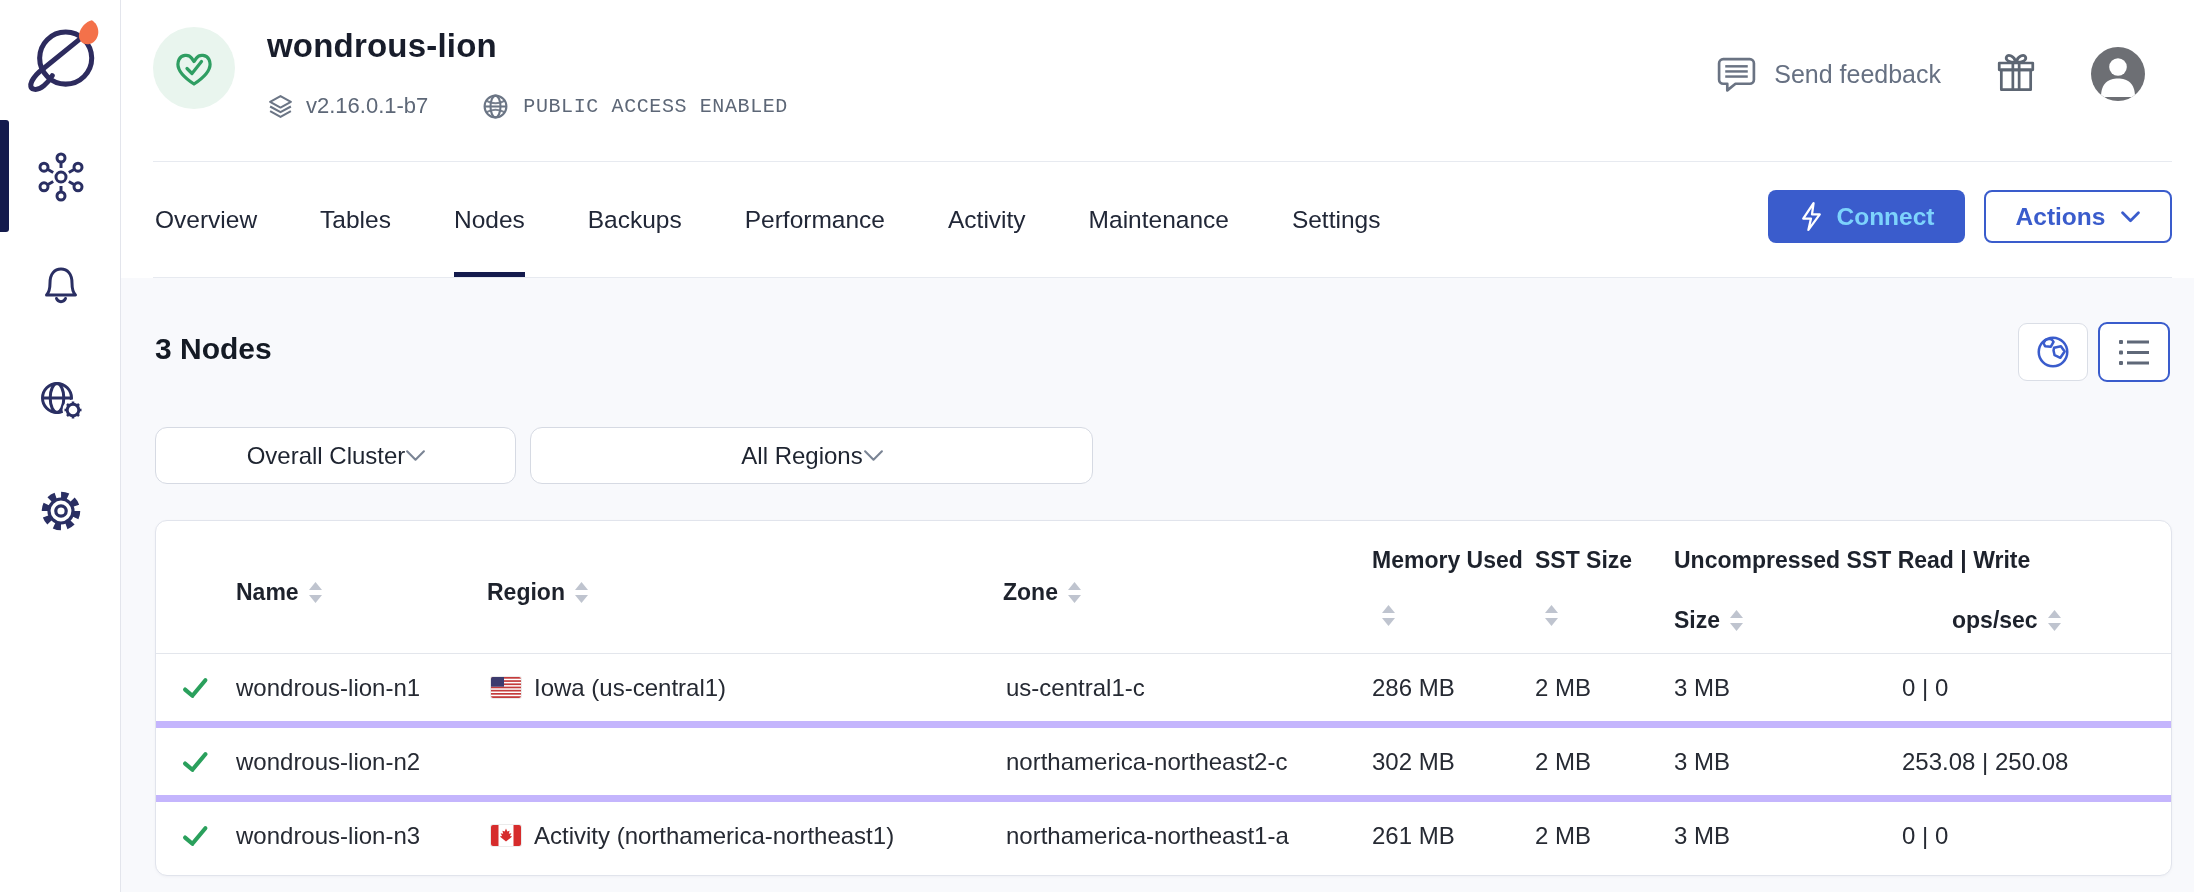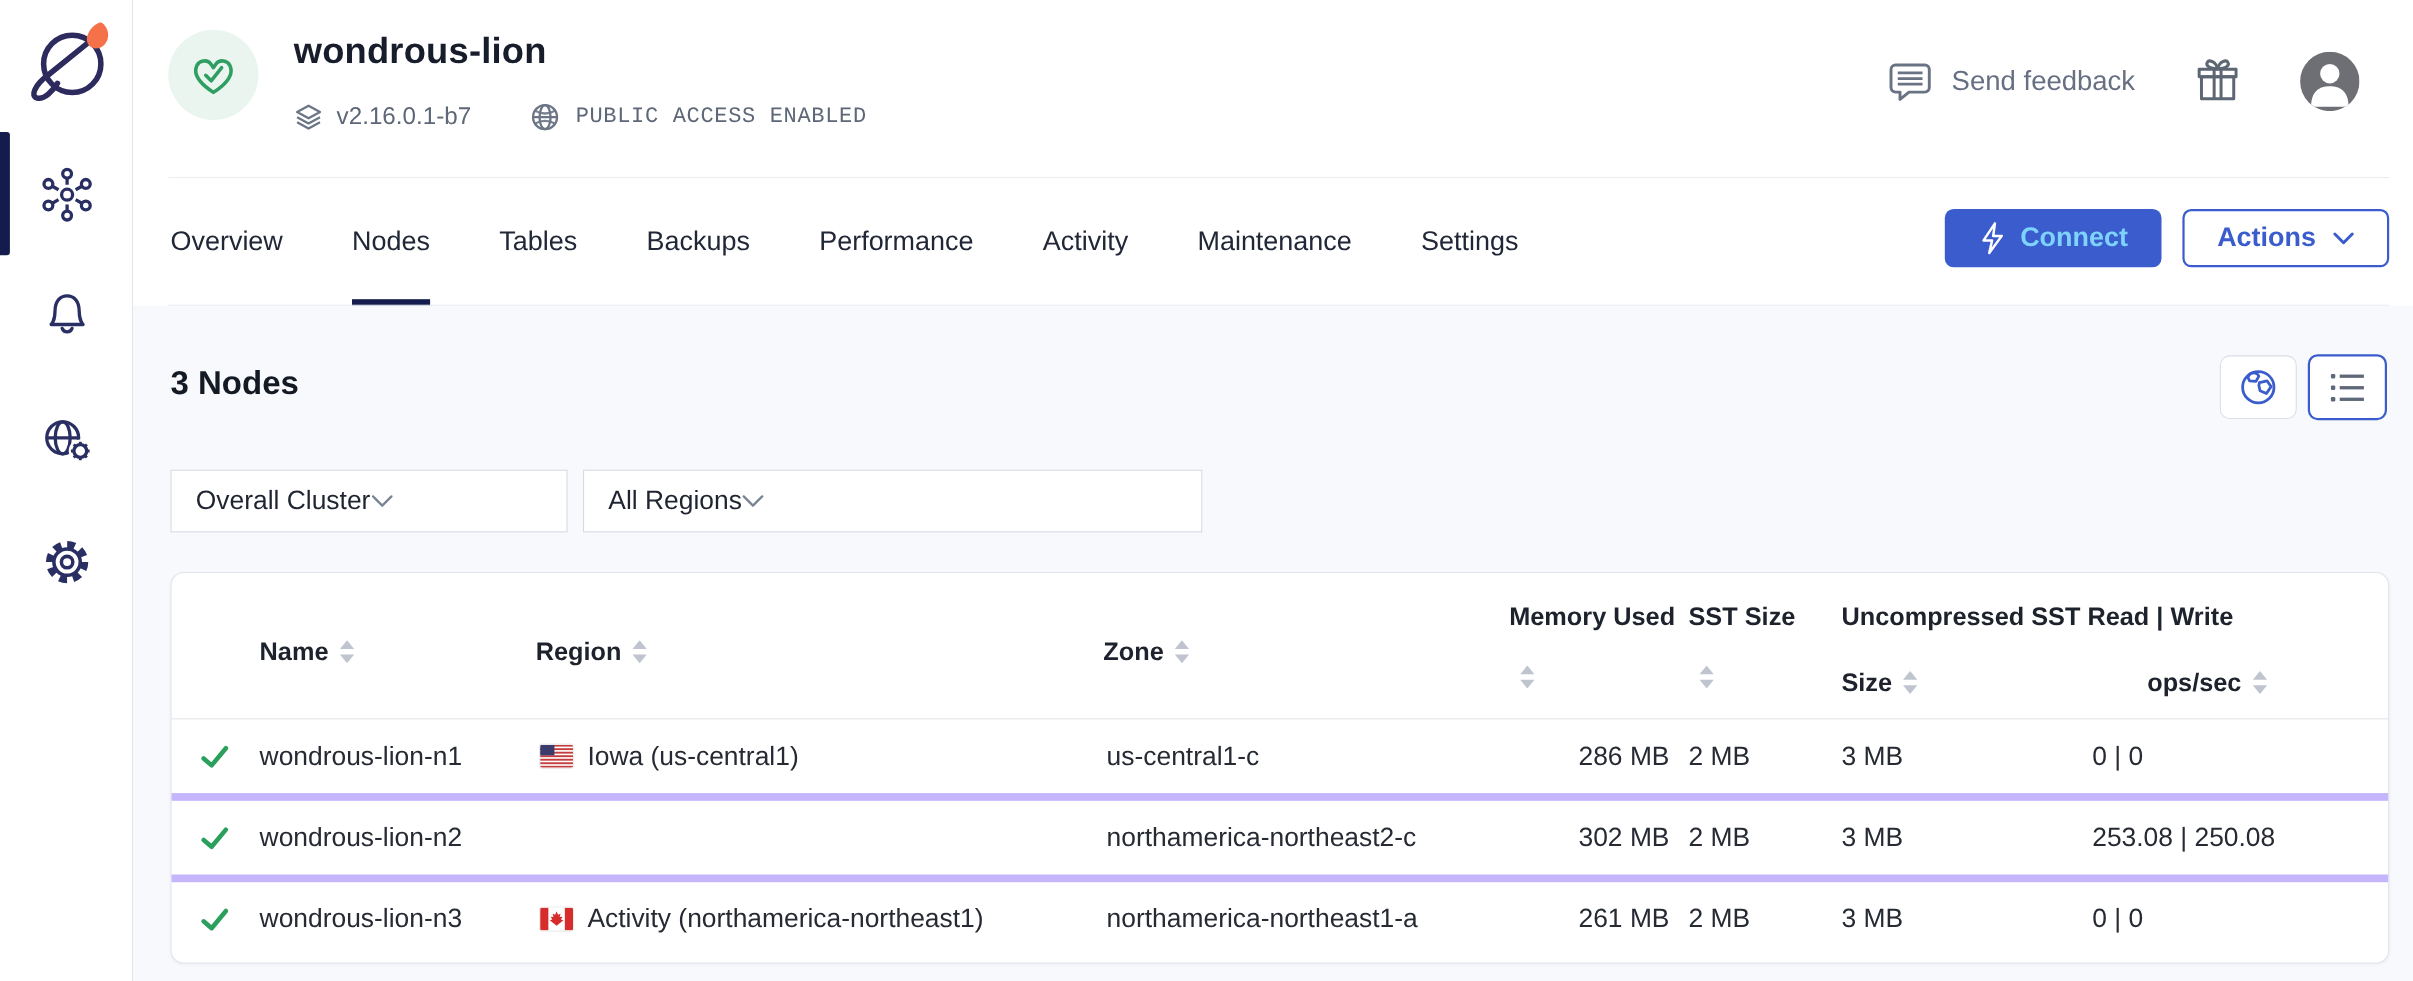--- a/index.html
+++ b/index.html
@@ -46,21 +46,21 @@
   .btn-connect{position:absolute;right:229px;top:28px;width:197px;height:53px;background:#3a5ccc;border-radius:8px;display:flex;align-items:center;justify-content:center;gap:13px;color:#7dd3fc;font-size:24.5px;font-weight:bold;cursor:pointer;border:none;}
   .btn-actions{position:absolute;right:22px;top:28px;width:188px;height:53px;background:#fff;border:2px solid #3a5ccc;box-sizing:border-box;border-radius:8px;display:flex;align-items:center;justify-content:center;gap:16px;color:#3a5ccc;font-size:24.5px;font-weight:bold;cursor:pointer;}
 
   
   .content{position:absolute;left:0;top:278px;width:100%;height:614px;background:#f8f9fc;}
   .nodes-heading{position:absolute;left:34px;top:54px;font-size:30px;font-weight:bold;color:#141a24;}
   .toggle-btn{position:absolute;box-sizing:border-box;background:#fff;border-radius:9px;display:flex;align-items:center;justify-content:center;cursor:pointer;}
   .toggle-map{right:106px;top:45px;width:70px;height:58px;border:1px solid #dadee6;}
   .toggle-list{right:24px;top:44px;width:72px;height:60px;border:2px solid #3a5ccc;}
   .filters{position:absolute;left:34px;top:149px;display:flex;gap:14px;}
-  .dropdown{height:57px;background:#fff;border:1px solid #d6dae3;border-radius:0;box-sizing:border-box;display:flex;align-items:center;justify-content:flex-start;padding:0 20px 0 22px;font-size:24px;color:#1e2430;cursor:pointer;}
+  .dropdown{height:57px;background:#fff;border:1px solid #d6dae3;border-radius:12px;box-sizing:border-box;display:flex;align-items:center;justify-content:center;padding:0 20px 0 22px;font-size:24px;color:#1e2430;cursor:pointer;}
   .dd-scope{width:361px;}
   .dd-region{width:563px;}
 
   
   .card{position:absolute;left:34px;top:242px;width:2017px;height:356px;background:#fff;border:1px solid #e1e4ec;box-sizing:border-box;border-radius:12px;box-shadow:0 1px 3px rgba(20,27,77,0.04);}
   .thead{position:relative;height:132px;border-bottom:1px solid #e3e6ec;font-weight:bold;font-size:23px;color:#1d222c;}
   .hcell{position:absolute;display:flex;align-items:center;gap:10px;white-space:nowrap;text-align:center;}
   .h-name{left:80px;top:58px;}
   .h-region{left:331px;top:58px;}
   .h-zone{left:847px;top:58px;}
@@ -72,21 +72,21 @@
   .h-size{left:1518px;top:86px;}
   .h-ops{left:1796px;top:86px;}
   .sort{display:inline-flex;}
   .trow{position:relative;height:67px;font-size:24px;color:#262a33;}
   .trow + .trow{border-top:7px solid #c4b5fd;}
   .cell{position:absolute;top:0;bottom:0;display:flex;align-items:center;white-space:nowrap;}
   .c-check{left:26px;}
   .c-name{left:80px;}
   .c-region{left:335px;gap:13px;}
   .c-zone{left:850px;}
-  .c-mem{left:1279px;text-align:center;}
+  .c-mem{left:1216px;text-align:center;}
   .c-sst{left:1379px;}
   .c-size{left:1518px;}
   .c-ops{left:1746px;}
   .flag{display:none;width:30px;height:21px;border-radius:2px;overflow:hidden;box-shadow:0 0 0 1px rgba(0,0,0,0.08);}
   .c-region[data-flag="us"] .flag-us{display:inline-flex;}
   .c-region[data-flag="ca"] .flag-ca{display:inline-flex;}
 </style>
 </head>
 <body>
 
@@ -232,22 +232,22 @@
             <path d="M10 50 C10 36 17.5 31.5 27 31.5 C36.5 31.5 44 36 44 50 Z" fill="#ffffff"></path>
           </g>
         </svg>
       </span>
     </div>
   </div>
 
   <div class="tabbar">
     <div class="tabs">
       <div class="tab">Overview</div>
+      <div class="tab">Tables</div>
       <div class="tab active">Nodes</div>
-      <div class="tab">Tables</div>
       <div class="tab">Backups</div>
       <div class="tab">Performance</div>
       <div class="tab">Activity</div>
       <div class="tab">Maintenance</div>
       <div class="tab">Settings</div>
     </div>
     <button class="btn-connect">
       <span>
         <svg width="25" height="31" viewBox="0 0 24 30" fill="none" stroke="#ffffff" stroke-width="2.2" stroke-linejoin="round">
           <path d="M14 2 L4 17 H11.5 L9 28 L20 13 H12.5 Z"></path>

